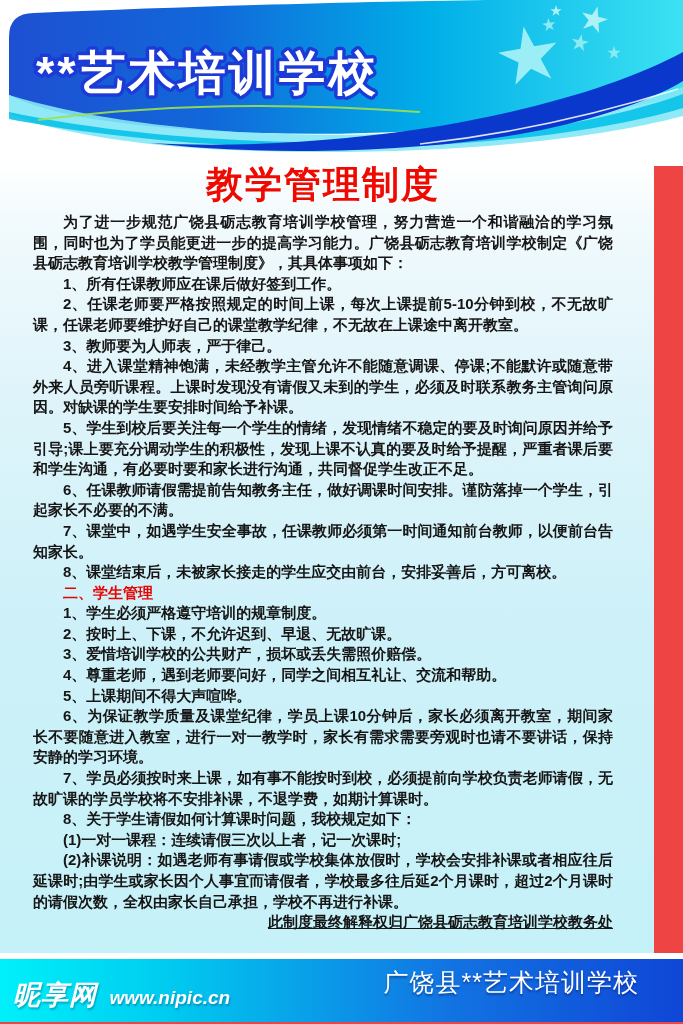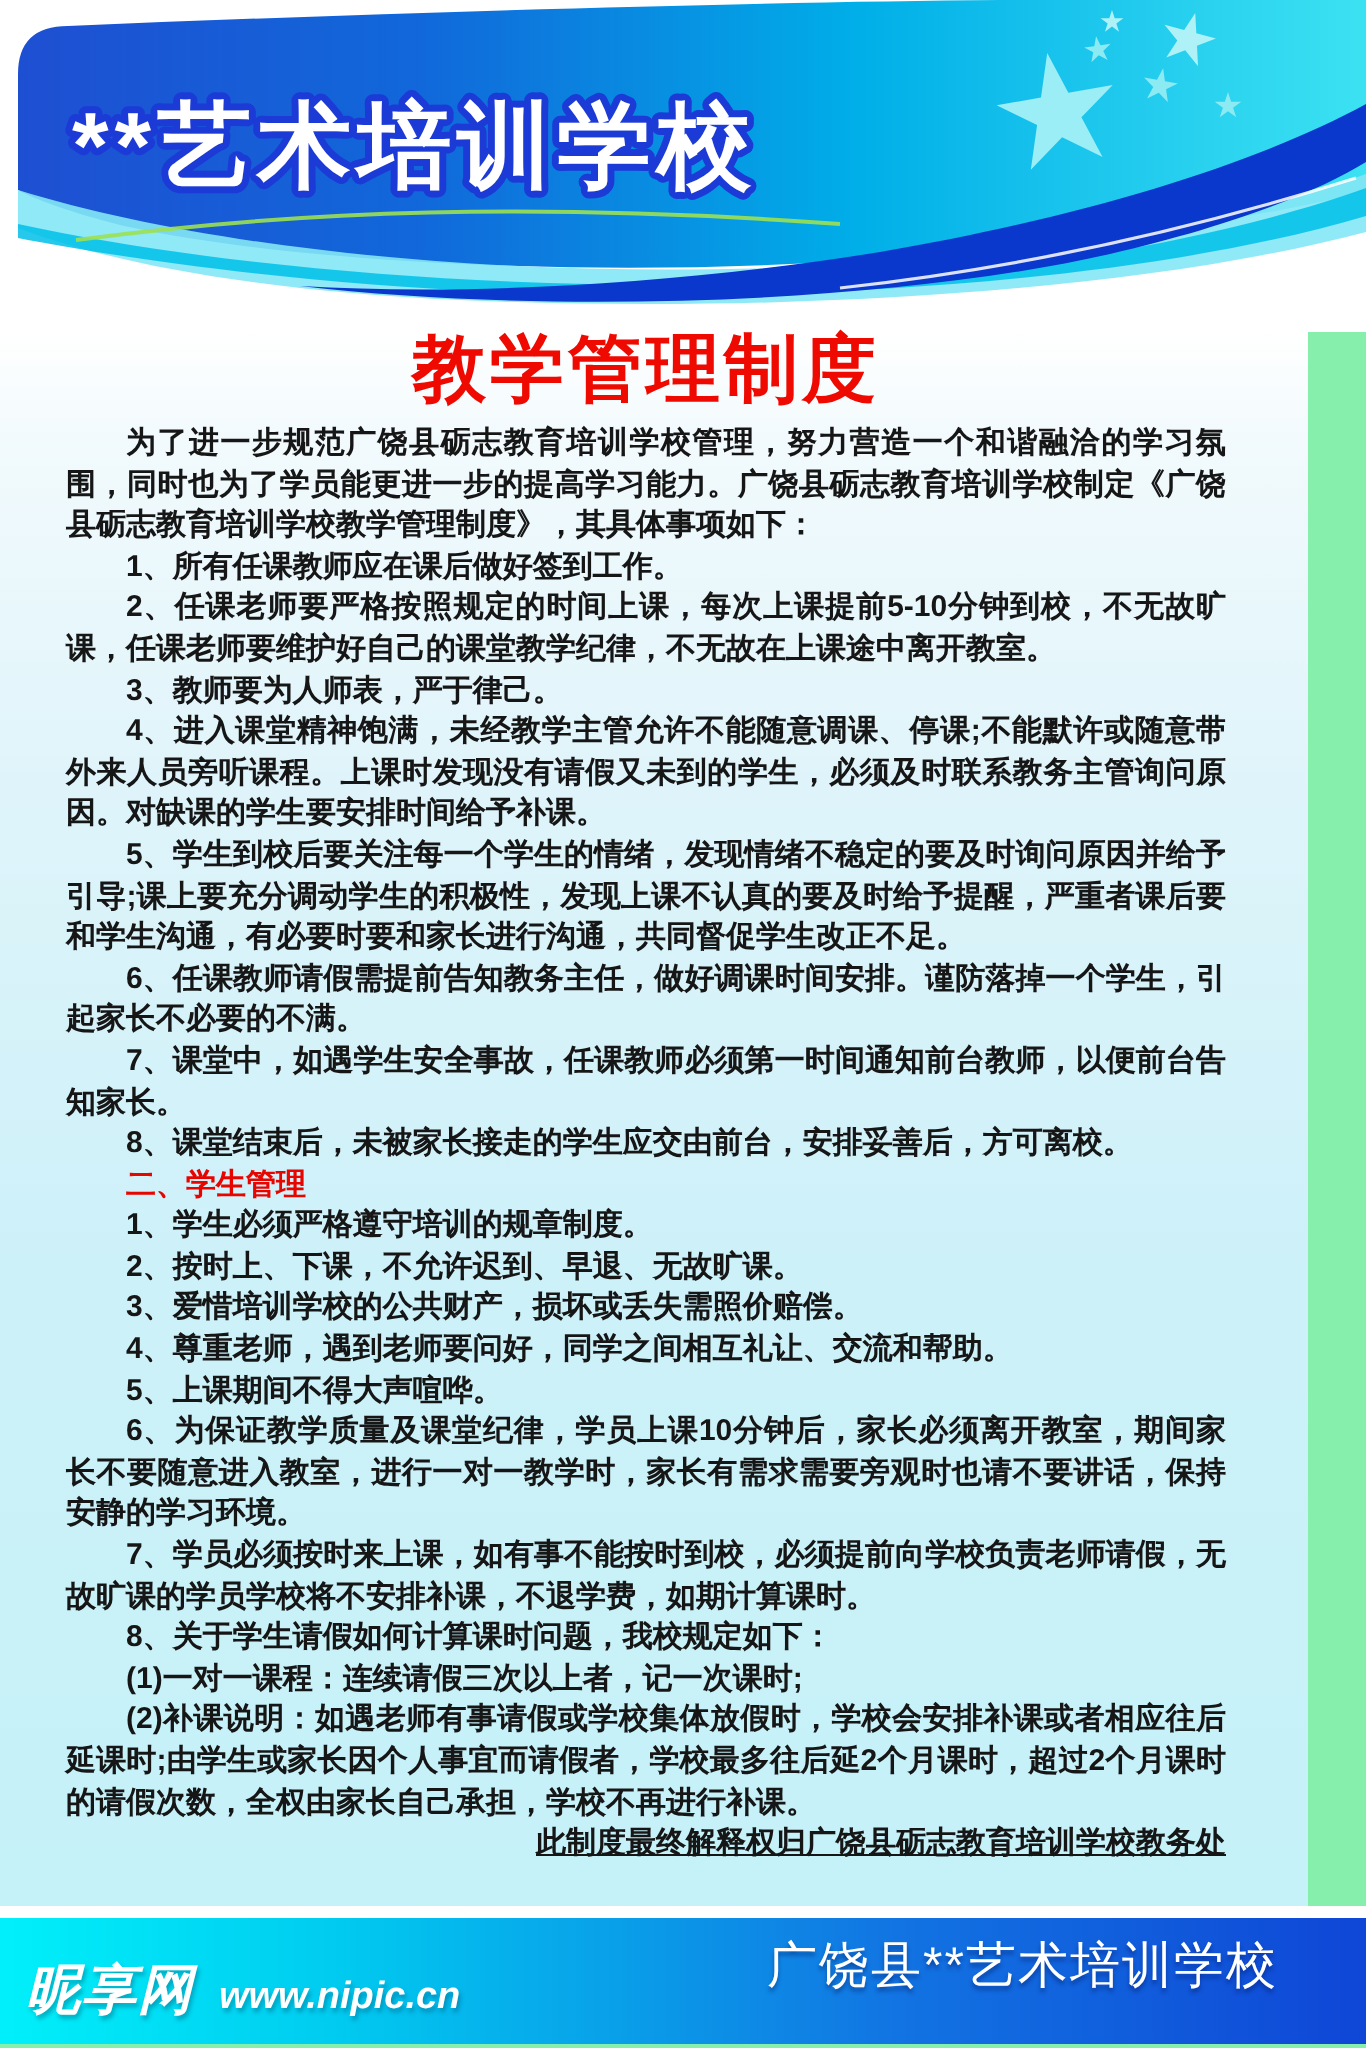--- a/index.html
+++ b/index.html
@@ -1,19 +1,19 @@
 <!DOCTYPE html>
 <html><head>
 <meta charset="utf-8">
 <style>
   * { margin:0; padding:0; box-sizing:border-box; }
   html,body { background:#e9e9e9; }
   .page {
     position:relative; width:683px; height:1024px; margin:0 auto;
-    background:#86efac; overflow:hidden;
+    background:#ef4444; overflow:hidden;
     font-family:"Liberation Sans","DejaVu Sans",sans-serif;
   }
   
   .header { position:relative; width:683px; height:166px; background:#ffffff; }
   .header svg { display:block; width:683px; height:166px; }
   
   .content {
     position:relative; width:654px; height:789px;
     padding:0 41px 17px 33px;
     background:linear-gradient(180deg,#ffffff 0%,#f2fafd 7%,#def4fa 30%,#cef1f9 58%,#c5f1f8 100%);

